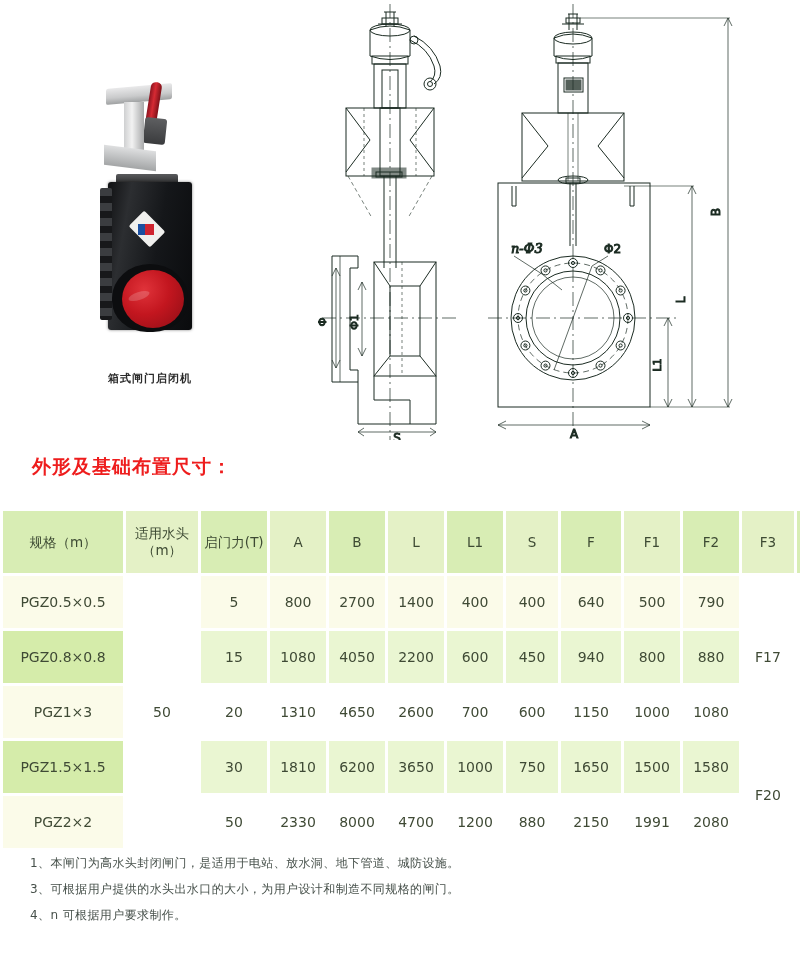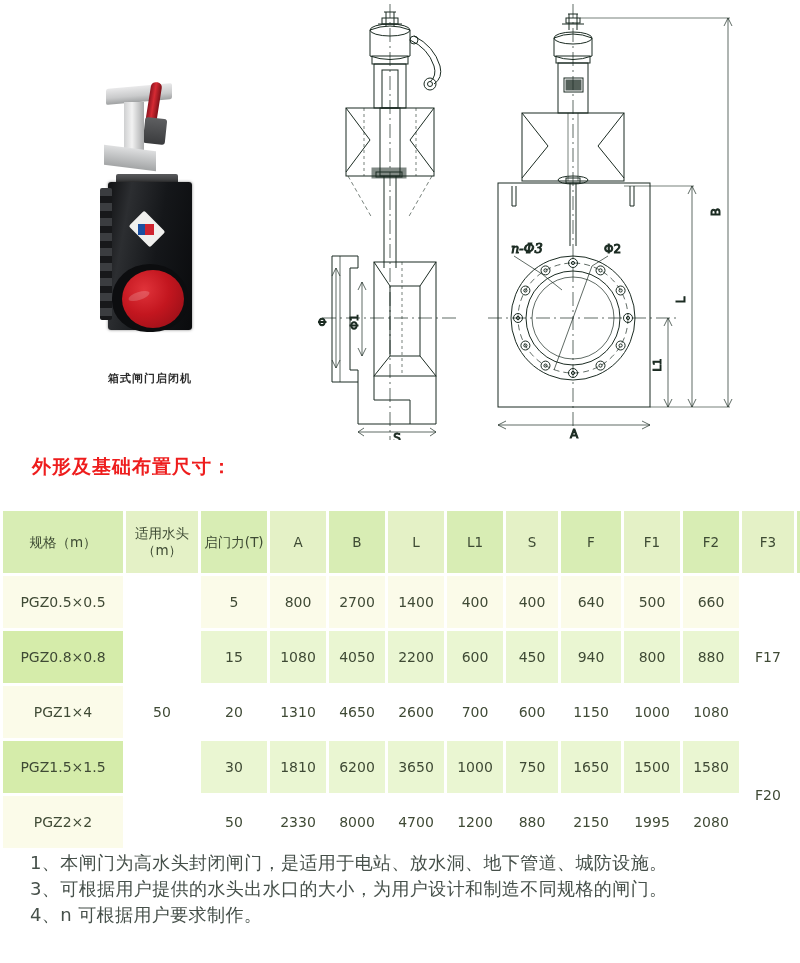--- a/index.html
+++ b/index.html
@@ -161,21 +161,21 @@
   td.cell-name { font-size: 13.5px; color: #3a4633; }
   td.span-cell { background: transparent; font-size: 13.5px; }
 
   
   .notes {
     position: absolute;
     left: 30px; top: 850px;
     width: 740px;
   }
   .notes div {
-    font-size: 18px;
+    font-size: 12px;
     color: #46504a;
     line-height: 26px;
     letter-spacing: .4px;
   }
 </style>
 </head>
 <body>
 
 <div class="illus">
 
@@ -394,40 +394,40 @@
         <td class="cell-cream cell-name">PGZ0.5×0.5</td>
         <td class="cell-plain" rowspan="5">50</td>
         <td class="cell-cream">5</td>
         <td class="cell-cream">800</td>
         <td class="cell-cream">2700</td>
         <td class="cell-cream">1400</td>
         <td class="cell-cream">400</td>
         <td class="cell-cream">400</td>
         <td class="cell-cream">640</td>
         <td class="cell-cream">500</td>
-        <td class="cell-cream">660</td>
+        <td class="cell-cream">790</td>
         <td class="span-cell" rowspan="3">F17</td>
         <td class="span-cell" rowspan="3">12</td>
       </tr>
 
       <tr class="row-body">
         <td class="cell-mgreen cell-name">PGZ0.8×0.8</td>
         <td class="cell-lgreen">15</td>
         <td class="cell-lgreen">1080</td>
         <td class="cell-lgreen">4050</td>
         <td class="cell-lgreen">2200</td>
         <td class="cell-lgreen">600</td>
         <td class="cell-lgreen">450</td>
         <td class="cell-lgreen">940</td>
         <td class="cell-lgreen">800</td>
         <td class="cell-lgreen">880</td>
       </tr>
 
       <tr class="row-body">
-        <td class="cell-cream cell-name">PGZ1×4</td>
+        <td class="cell-cream cell-name">PGZ1×3</td>
         <td class="cell-plain">20</td>
         <td class="cell-plain">1310</td>
         <td class="cell-plain">4650</td>
         <td class="cell-plain">2600</td>
         <td class="cell-plain">700</td>
         <td class="cell-plain">600</td>
         <td class="cell-plain">1150</td>
         <td class="cell-plain">1000</td>
         <td class="cell-plain">1080</td>
       </tr>
@@ -449,21 +449,21 @@
 
       <tr class="row-body">
         <td class="cell-cream cell-name">PGZ2×2</td>
         <td class="cell-plain">50</td>
         <td class="cell-plain">2330</td>
         <td class="cell-plain">8000</td>
         <td class="cell-plain">4700</td>
         <td class="cell-plain">1200</td>
         <td class="cell-plain">880</td>
         <td class="cell-plain">2150</td>
-        <td class="cell-plain">1995</td>
+        <td class="cell-plain">1991</td>
         <td class="cell-plain">2080</td>
       </tr>
     </tbody>
   </table>
 </div>
 
 <div class="notes">
   <div>1、本闸门为高水头封闭闸门，是适用于电站、放水洞、地下管道、城防设施。</div>
   <div>3、可根据用户提供的水头出水口的大小，为用户设计和制造不同规格的闸门。</div>
   <div>4、n 可根据用户要求制作。</div>

